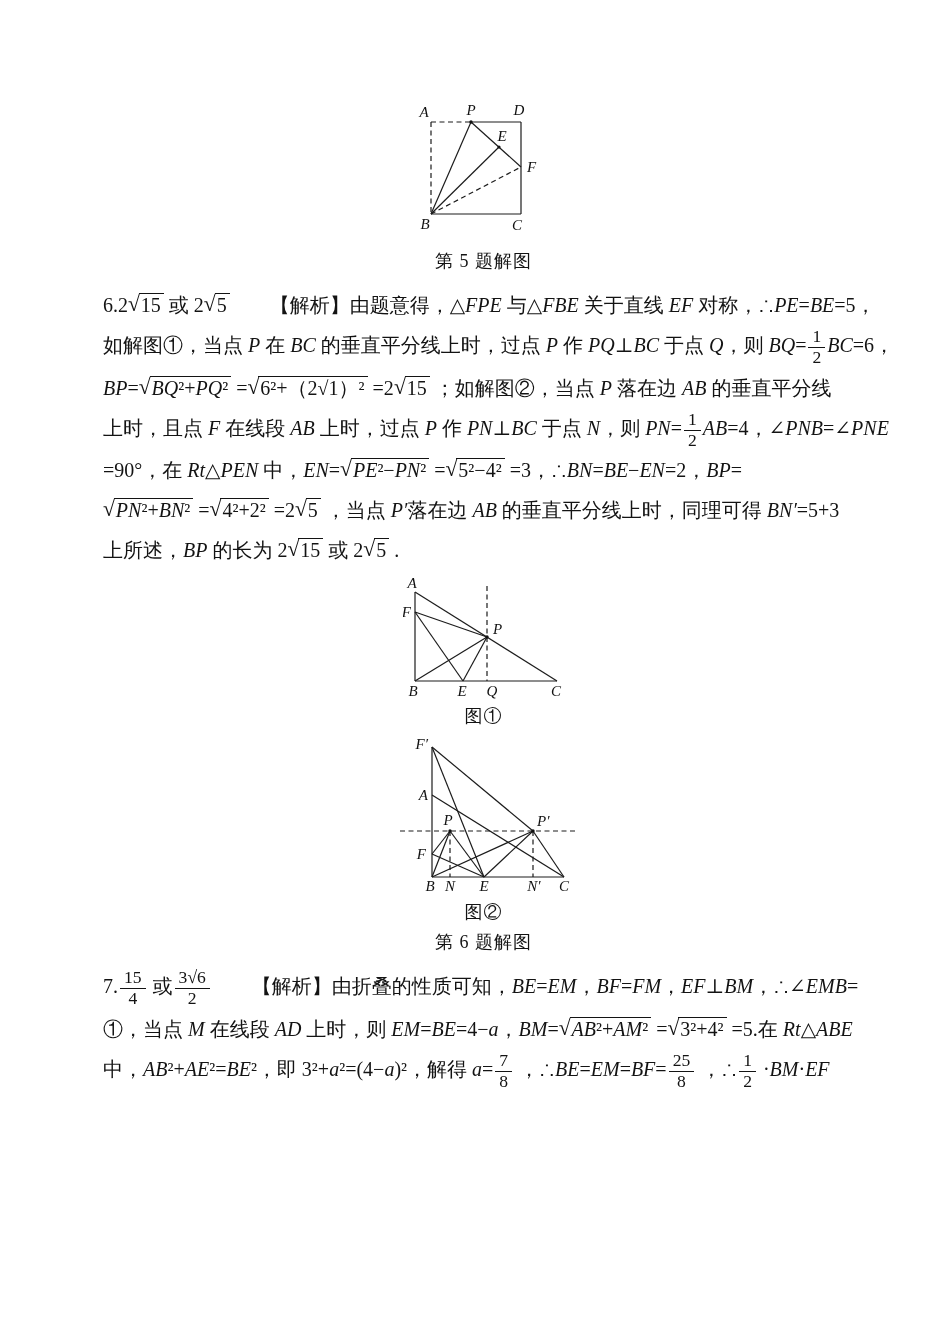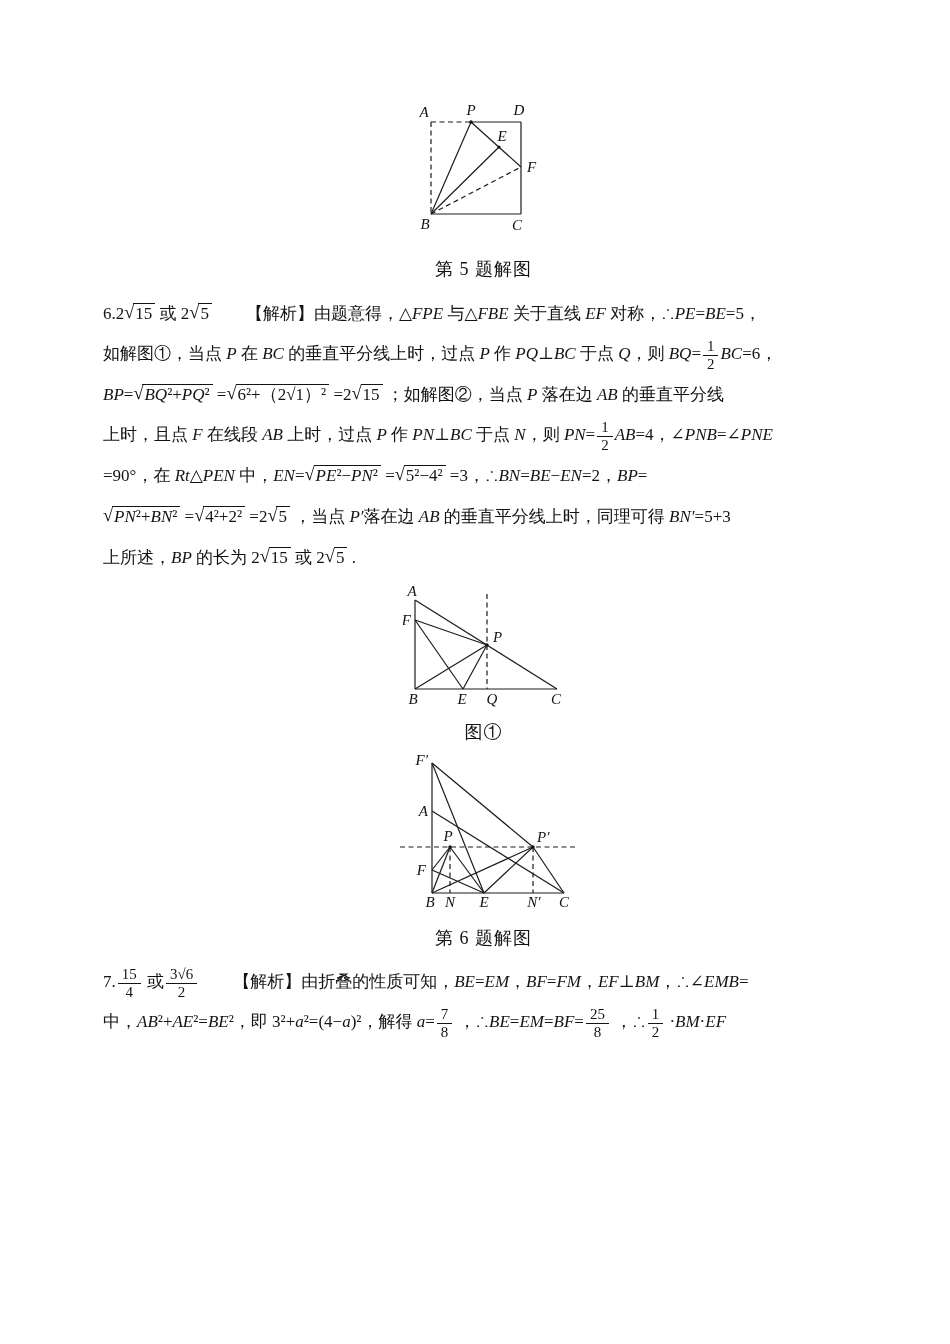--- a/index.html
+++ b/index.html
@@ -6,28 +6,28 @@
   body{
     width:950px;height:1344px;background:#ffffff;color:#131313;
     font-family:"Liberation Serif","DejaVu Serif",serif;
     overflow:hidden;
   }
   .content{padding:0 86px 0 103px;}
   
   .figblock{text-align:center;}
   .fig5block{padding-top:100px;}
   .fig6block{padding-top:6px;}
-  .caption{font-size:18px;margin-top:12px;letter-spacing:1px;}
+  .caption{font-size:18px;margin-top:4px;letter-spacing:1px;}
   svg{display:inline-block;vertical-align:top;}
   svg line, svg polyline{stroke:#1c1c1c;stroke-width:1.2;fill:none;}
   svg .dash{stroke-dasharray:5 3.5;}
   svg text{font-family:"Liberation Serif","DejaVu Serif",serif;font-style:italic;font-size:15px;fill:#111;}
   svg circle{fill:#111;}
   
-  .para{font-size:17px;margin-top:12px;}
+  .para{font-size:20px;margin-top:12px;}
   .line{line-height:40px;white-space:nowrap;min-height:40px;}
   .line i{font-style:italic;}
   .sqrt{white-space:nowrap;}
   .sqrt .sym{display:inline-block;position:relative;top:-1px;margin-right:-1px;font-size:1.08em;}
   .sqrt .rad{display:inline-block;border-top:1.2px solid #131313;padding:0 3px 0 2px;line-height:1.15;}
   .frac{display:inline-flex;flex-direction:column;align-items:center;vertical-align:middle;
         line-height:1.12;font-size:0.88em;text-align:center;margin:0 2px;}
   .frac .num{padding:0 4px;border-bottom:1.2px solid #131313;}
   .frac .den{padding:0 4px;}
 </style>
@@ -130,32 +130,34 @@
       <text x="40" y="66" text-anchor="end">A</text>
       <text x="38" y="125" text-anchor="end">F</text>
       <text x="42" y="157" text-anchor="middle">B</text>
       <text x="62" y="157" text-anchor="middle">N</text>
       <text x="96" y="157" text-anchor="middle">E</text>
       <text x="146" y="157" text-anchor="middle">N′</text>
       <text x="176" y="157" text-anchor="middle">C</text>
       <text x="60" y="91" text-anchor="middle">P</text>
       <text x="149" y="92" text-anchor="start">P′</text>
     </svg>
+    <div class="caption">图②</div>
 
-    <div class="caption" style="margin-top:14px;">第 6 题解图</div>
+    <div class="caption" style="margin-top:6px;">第 6 题解图</div>
   </div>
 
   <div class="para">
       <div class="line">7.<span class="frac">
           <span class="num">15</span>
           <span class="den">4</span>
         </span> 或<span class="frac">
           <span class="num">3√6</span>
           <span class="den">2</span>
         </span>　　【解析】由折叠的性质可知，<i>BE</i>=<i>EM</i>，<i>BF</i>=<i>FM</i>，<i>EF</i>⊥<i>BM</i>，∴∠<i>EMB</i>=</div>
+      <div class="line">①，当点 <i>M</i> 在线段 <i>AD</i> 上时，则 <i>EM</i>=<i>BE</i>=4−<i>a</i>，<i>BM</i>=<span class="sqrt"><span class="sym">√</span><span class="rad"><i>AB</i>²+<i>AM</i>²</span></span> =<span class="sqrt"><span class="sym">√</span><span class="rad">3²+4²</span></span> =5.在 <i>Rt</i>△<i>ABE</i></div>
       <div class="line">中，<i>AB</i>²+<i>AE</i>²=<i>BE</i>²，即 3²+<i>a</i>²=(4−<i>a</i>)²，解得 <i>a</i>=<span class="frac">
           <span class="num">7</span>
           <span class="den">8</span>
         </span> ，∴<i>BE</i>=<i>EM</i>=<i>BF</i>=<span class="frac">
           <span class="num">25</span>
           <span class="den">8</span>
         </span> ，∴<span class="frac">
           <span class="num">1</span>
           <span class="den">2</span>
         </span> ·<i>BM</i>·<i>EF</i></div>

